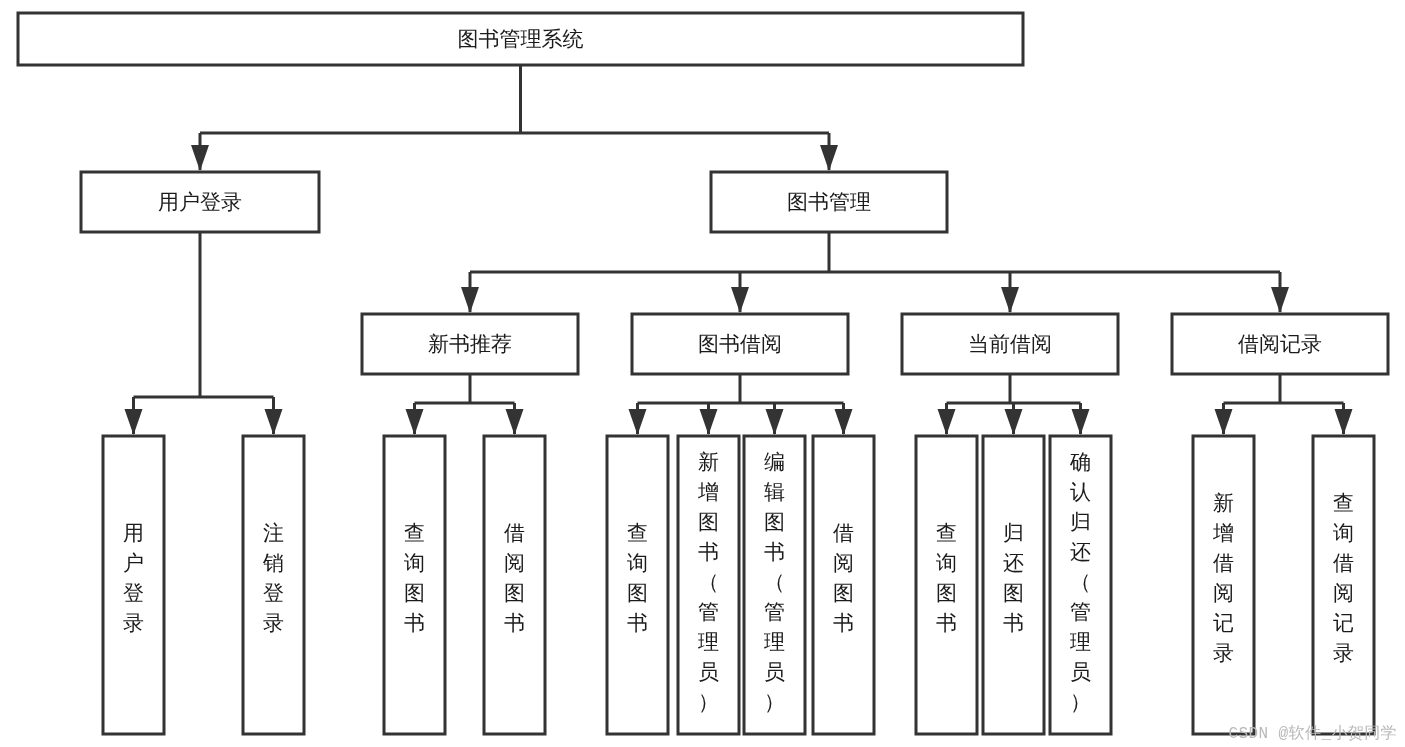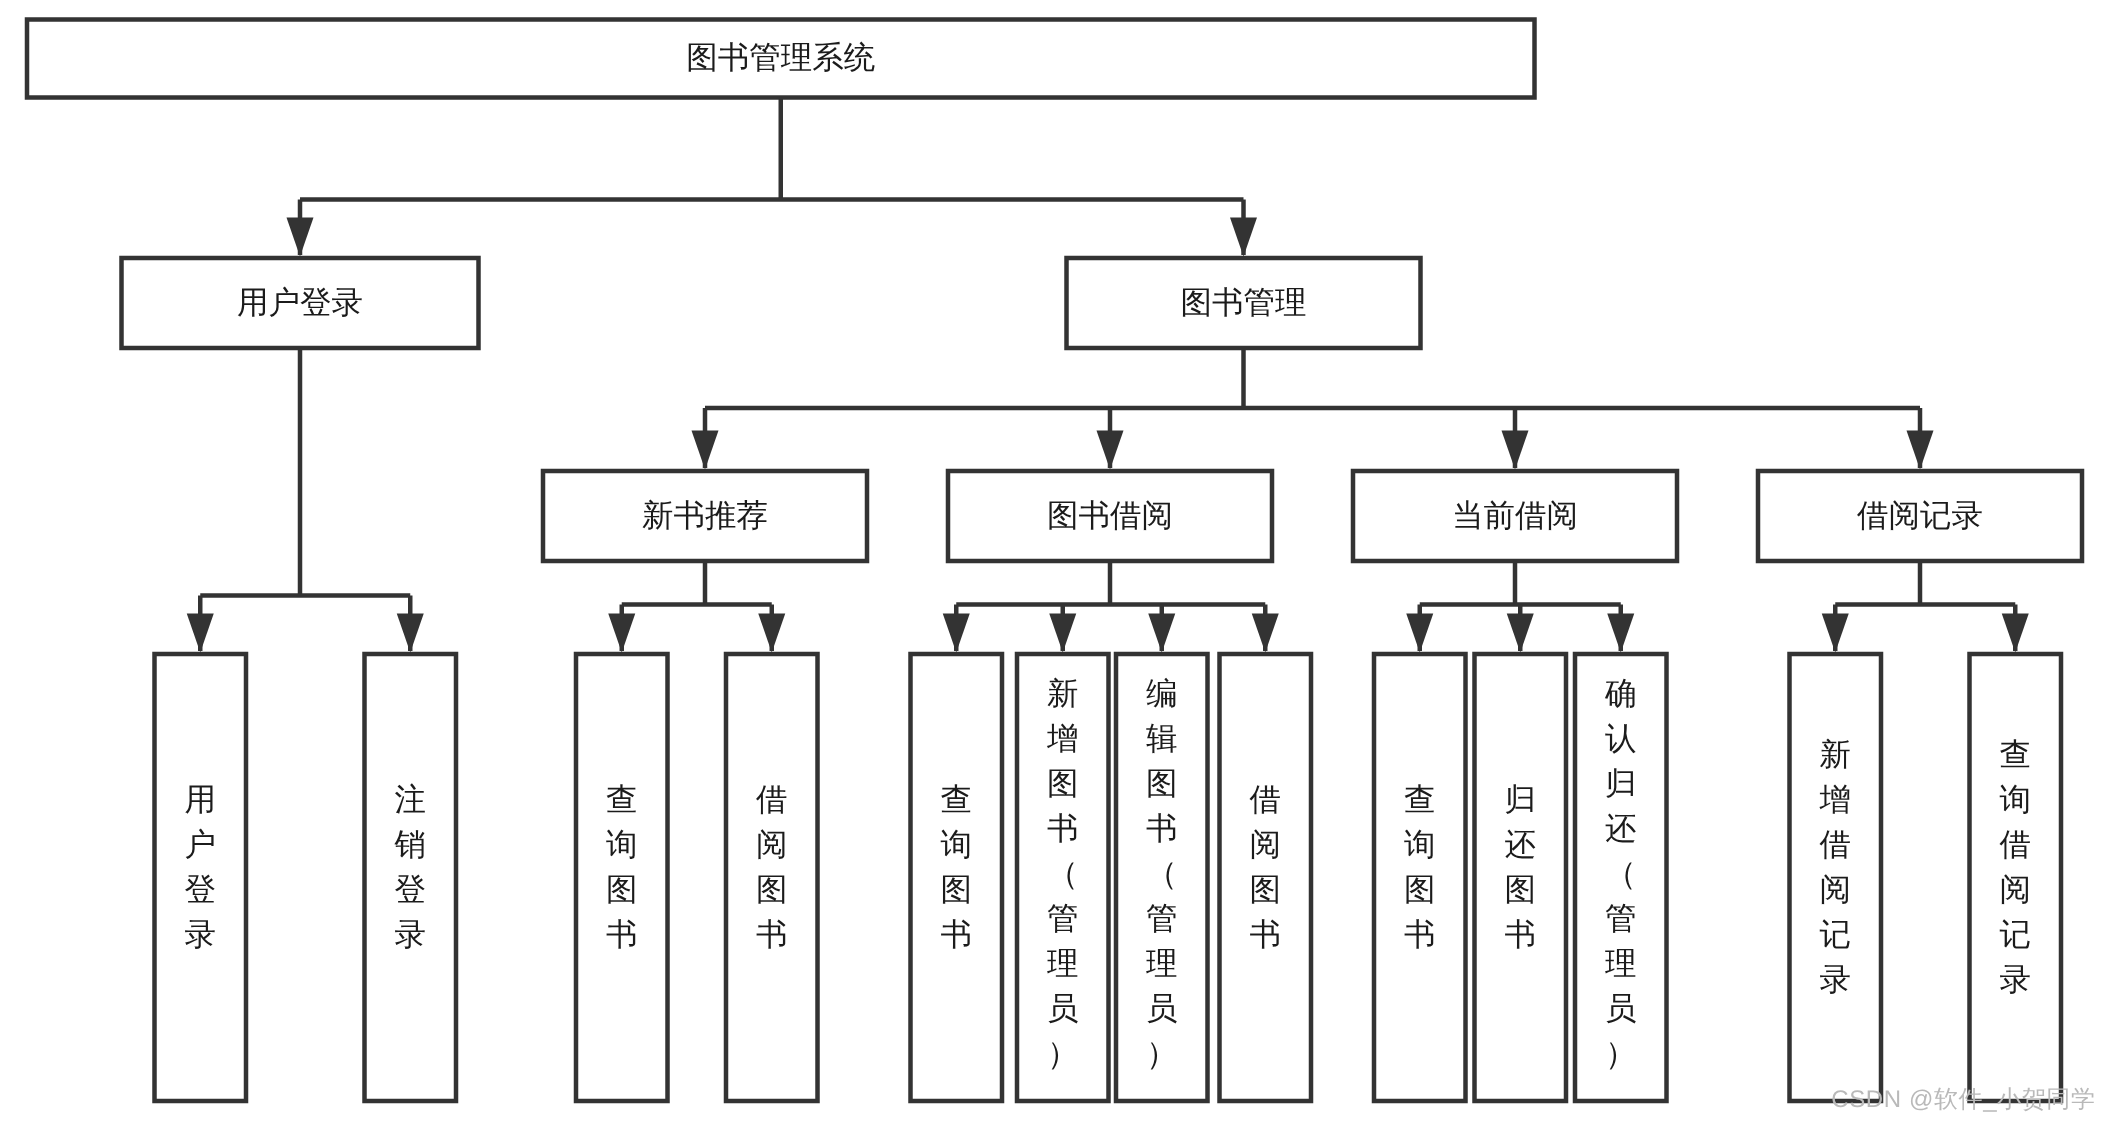--- a/index.html
+++ b/index.html
@@ -51,21 +51,21 @@
   .node-label-vertical {
     font-family: "Liberation Sans", "DejaVu Sans", sans-serif;
     fill: #1b1b1b;
     font-size: 21px;
     text-anchor: middle;
   }
   .watermark {
     position: absolute;
     right: 8px;
     bottom: 3px;
-    font-family: Liberation Sans, sans-serif;
+    font-family: Liberation Mono, monospace;
     font-size: 16px;
     color: #b9b9b9;
     white-space: nowrap;
     letter-spacing: 0.4px;
   }
 </style>
 </head>
 <body>
 
 <div id="diagram-root">

